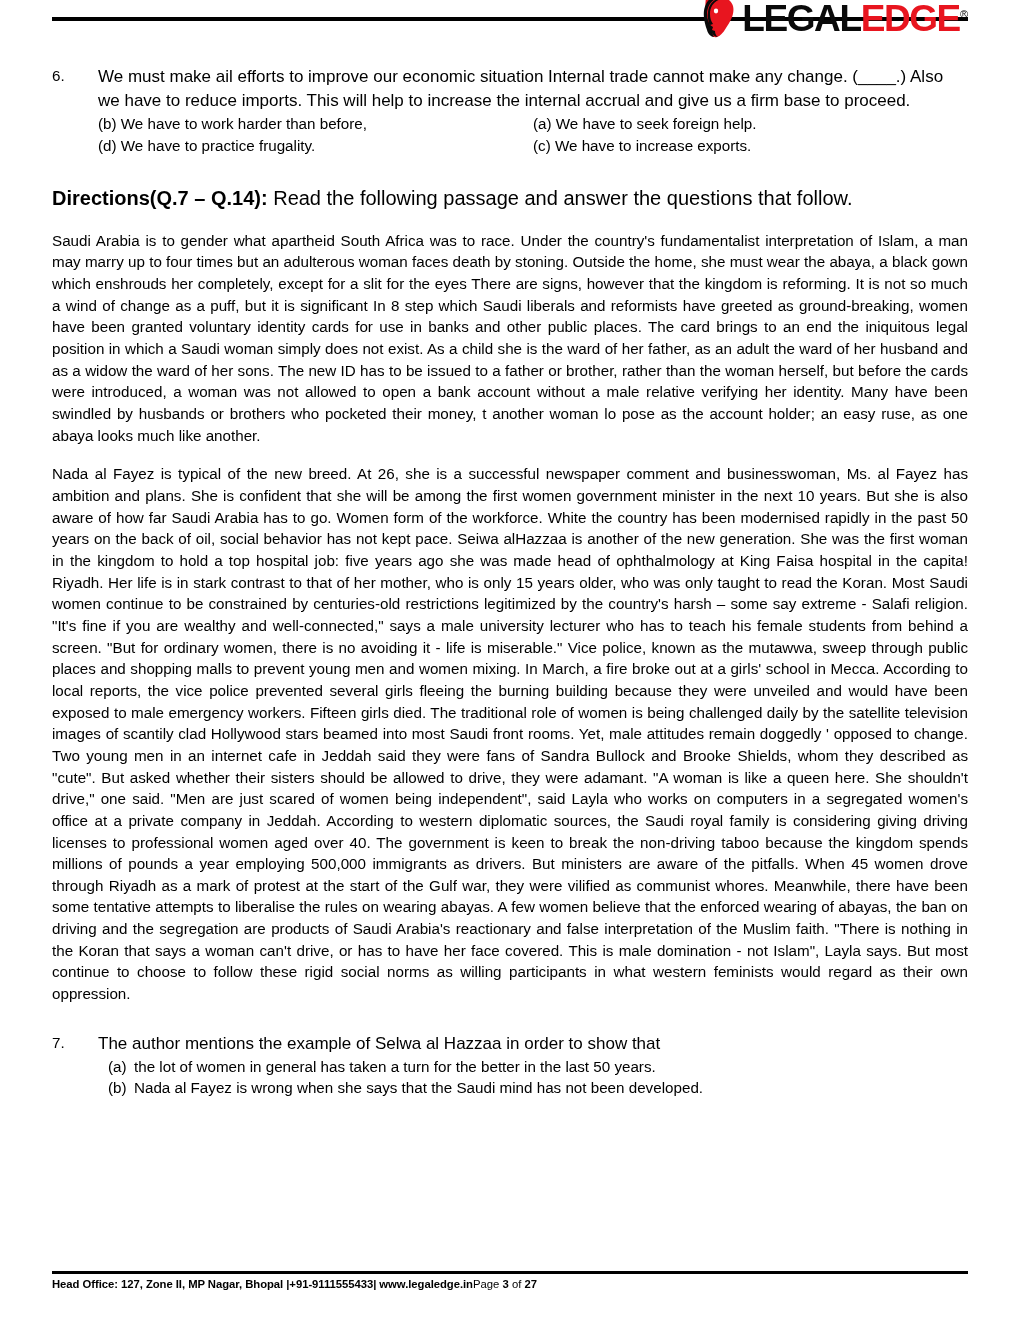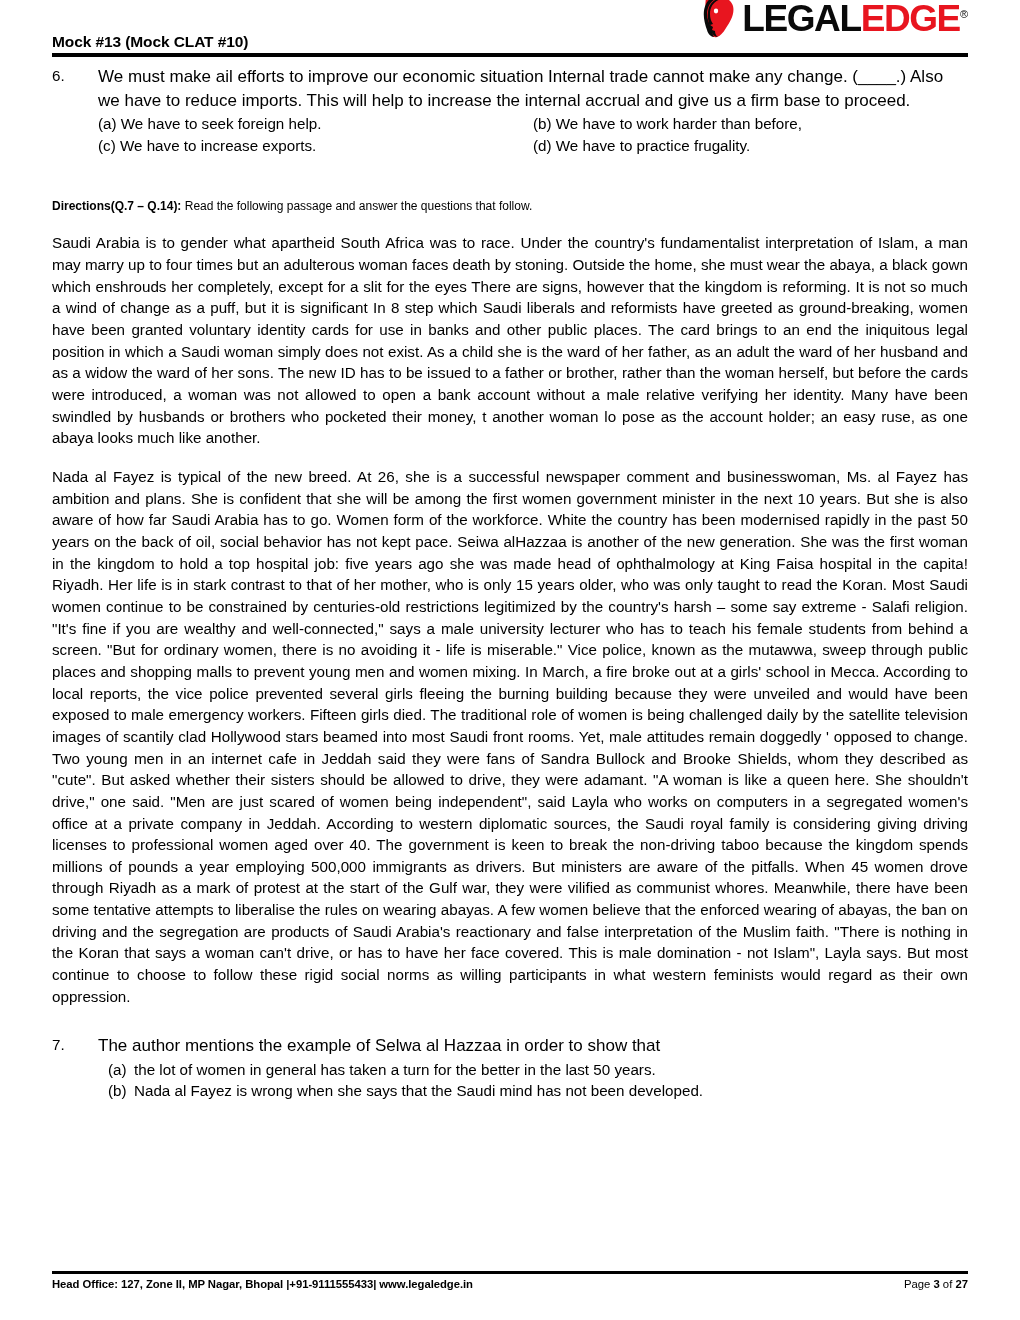--- a/index.html
+++ b/index.html
@@ -107,22 +107,22 @@
 
   .opt-grid {
     display: flex;
     width: 100%;
     margin-top: 0px;
   }
   .opt-col { width: 50%; box-sizing: border-box; }
   .opt-line { font-size: 15.2px; line-height: 1.42; }
 
   .directions {
-    margin-top: 42px;
-    font-size: 12px;
+    margin-top: 28px;
+    font-size: 20px;
     line-height: 1.42;
   }
   .directions b { font-weight: bold; }
 
   .passage {
     margin-top: 17px;
     text-align: justify;
     text-justify: inter-word;
     font-size: 15.2px;
     line-height: 1.425;
@@ -144,39 +144,36 @@
   
   .footer {
     position: absolute;
     left: 52px;
     right: 52px;
     bottom: 30px;
   }
   .footer-rule { border-bottom: 3.5px solid #000; }
   .footer-inner {
     display: flex;
-    justify-content: space-between;
+    justify-content: flex-start;
     align-items: baseline;
     padding-top: 4px;
     font-size: 11.3px;
     font-weight: bold;
   }
   .footer-left { letter-spacing: -0.05px; }
   .footer-right { font-weight: normal; font-size: 11.3px; }
   .footer-right b { font-weight: bold; }
 </style>
 </head>
 <body>
 
 <div class="page">
 
   <div class="header">
-    <div class="header-inner">
-      <div class="mock-title">Mock #13 (Mock CLAT #10)</div>
-    </div>
 
     <div class="logo">
       <div class="logo-mark">
         <svg width="40" height="44" viewBox="0 0 40 44" xmlns="http://www.w3.org/2000/svg">
           <path d="M6 4 C16 0, 30 2, 33 12 C35 20, 30 28, 26 34 C23 39, 20 42, 17 43 C13 44, 10 41, 9 37 C7 28, 4 16, 6 4 Z" fill="#e8151f"></path>
           <path d="M20 3 C12 5, 7 12, 7 20 C7 25, 9 29, 11 33 C12 36, 12 40, 14 43 C11 43, 8 40, 7 36 C4 28, 2 18, 6 10 C9 4, 15 1, 20 3 Z" fill="#0a0a0a"></path>
           <path d="M22 5 C15 6, 10 12, 10 20 C10 24, 11 27, 13 30 L10 31 L13 33 L12 36 L15 37 C15 39, 16 42, 18 43 C14 43, 11 39, 11 35 C9 30, 7 24, 8 18 C9 10, 14 4, 22 5 Z" fill="#0a0a0a"></path>
           <ellipse cx="16" cy="17" rx="2.2" ry="2.4" fill="#ffffff"></ellipse>
         </svg>
       </div>
@@ -189,26 +186,26 @@
   </div>
 
   <div class="content">
 
     <div class="q-block">
       <div class="q-num">6.</div>
       <div class="q-body">
         <div class="q-stem">We must make ail efforts to improve our economic situation Internal trade cannot make any change. (____.) Also we have to reduce imports.   This will help to increase the internal accrual and give us a firm base to proceed.</div>
         <div class="opt-grid">
           <div class="opt-col">
+            <div class="opt-line">(b) We have to work harder than before,</div>
+            <div class="opt-line">(d) We have to practice frugality.</div>
+          </div>
+          <div class="opt-col">
             <div class="opt-line">(a) We have to seek foreign help.</div>
             <div class="opt-line">(c) We have to increase exports.</div>
-          </div>
-          <div class="opt-col">
-            <div class="opt-line">(b) We have to work harder than before,</div>
-            <div class="opt-line">(d) We have to practice frugality.</div>
           </div>
         </div>
       </div>
     </div>
 
     <div class="directions">
       <b>Directions(Q.7 – Q.14):</b><span> Read the following passage and answer the questions that follow.</span>
     </div>
 
     <div class="passage">Saudi Arabia is to gender what apartheid South Africa was to race. Under the country's fundamentalist interpretation of Islam, a man may marry up to four times but an adulterous woman faces death by stoning. Outside the home, she must wear the abaya, a black gown which enshrouds her completely, except for a slit for the eyes There are signs, however that the kingdom is reforming. It is not so much a wind of change as a puff, but it is significant In 8 step which Saudi liberals and reformists have greeted as ground-breaking, women have been granted voluntary identity cards for use in banks and other public places. The card brings to an end the iniquitous legal position in which a Saudi woman simply does not exist. As a child she is the ward of her father, as an adult the ward of her husband and as a widow the ward of her sons. The new ID has to be issued to a father or brother, rather than the woman herself, but before the cards were introduced, a woman was not allowed to open a bank account without a male relative verifying her identity. Many have been swindled by husbands or brothers who pocketed their money, t another woman lo pose as the account holder; an easy ruse, as one abaya looks much like another.</div>

